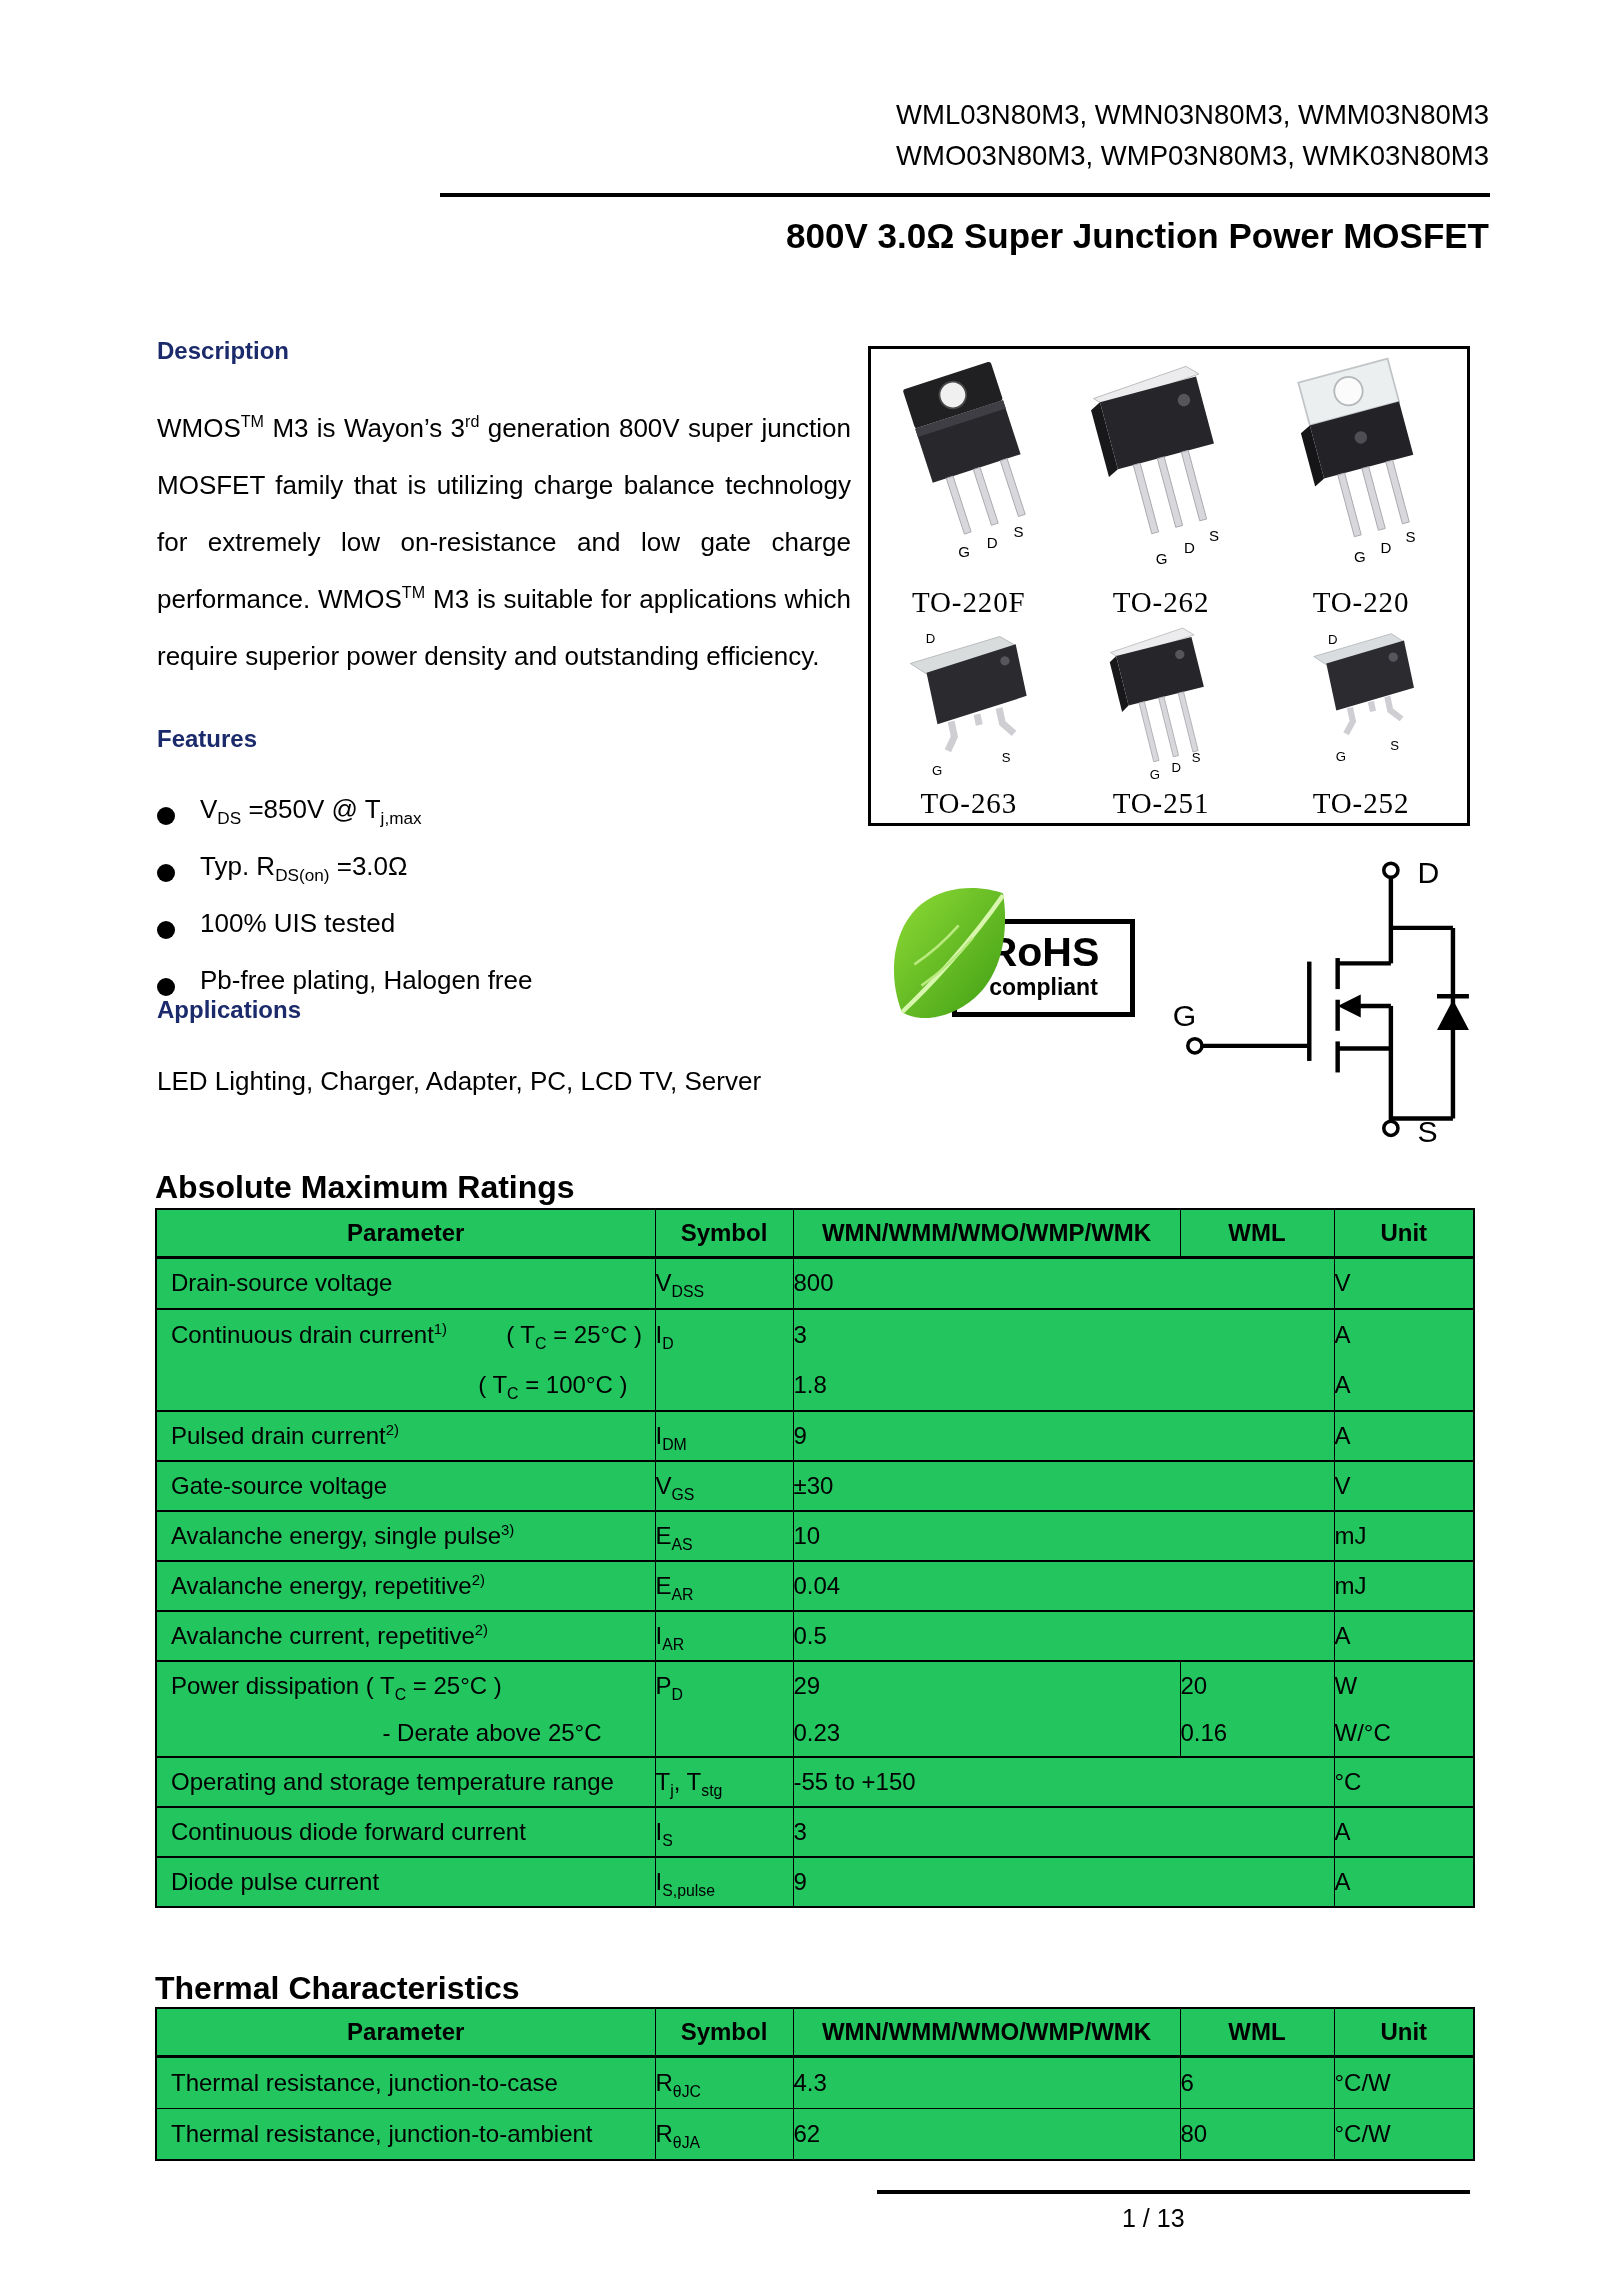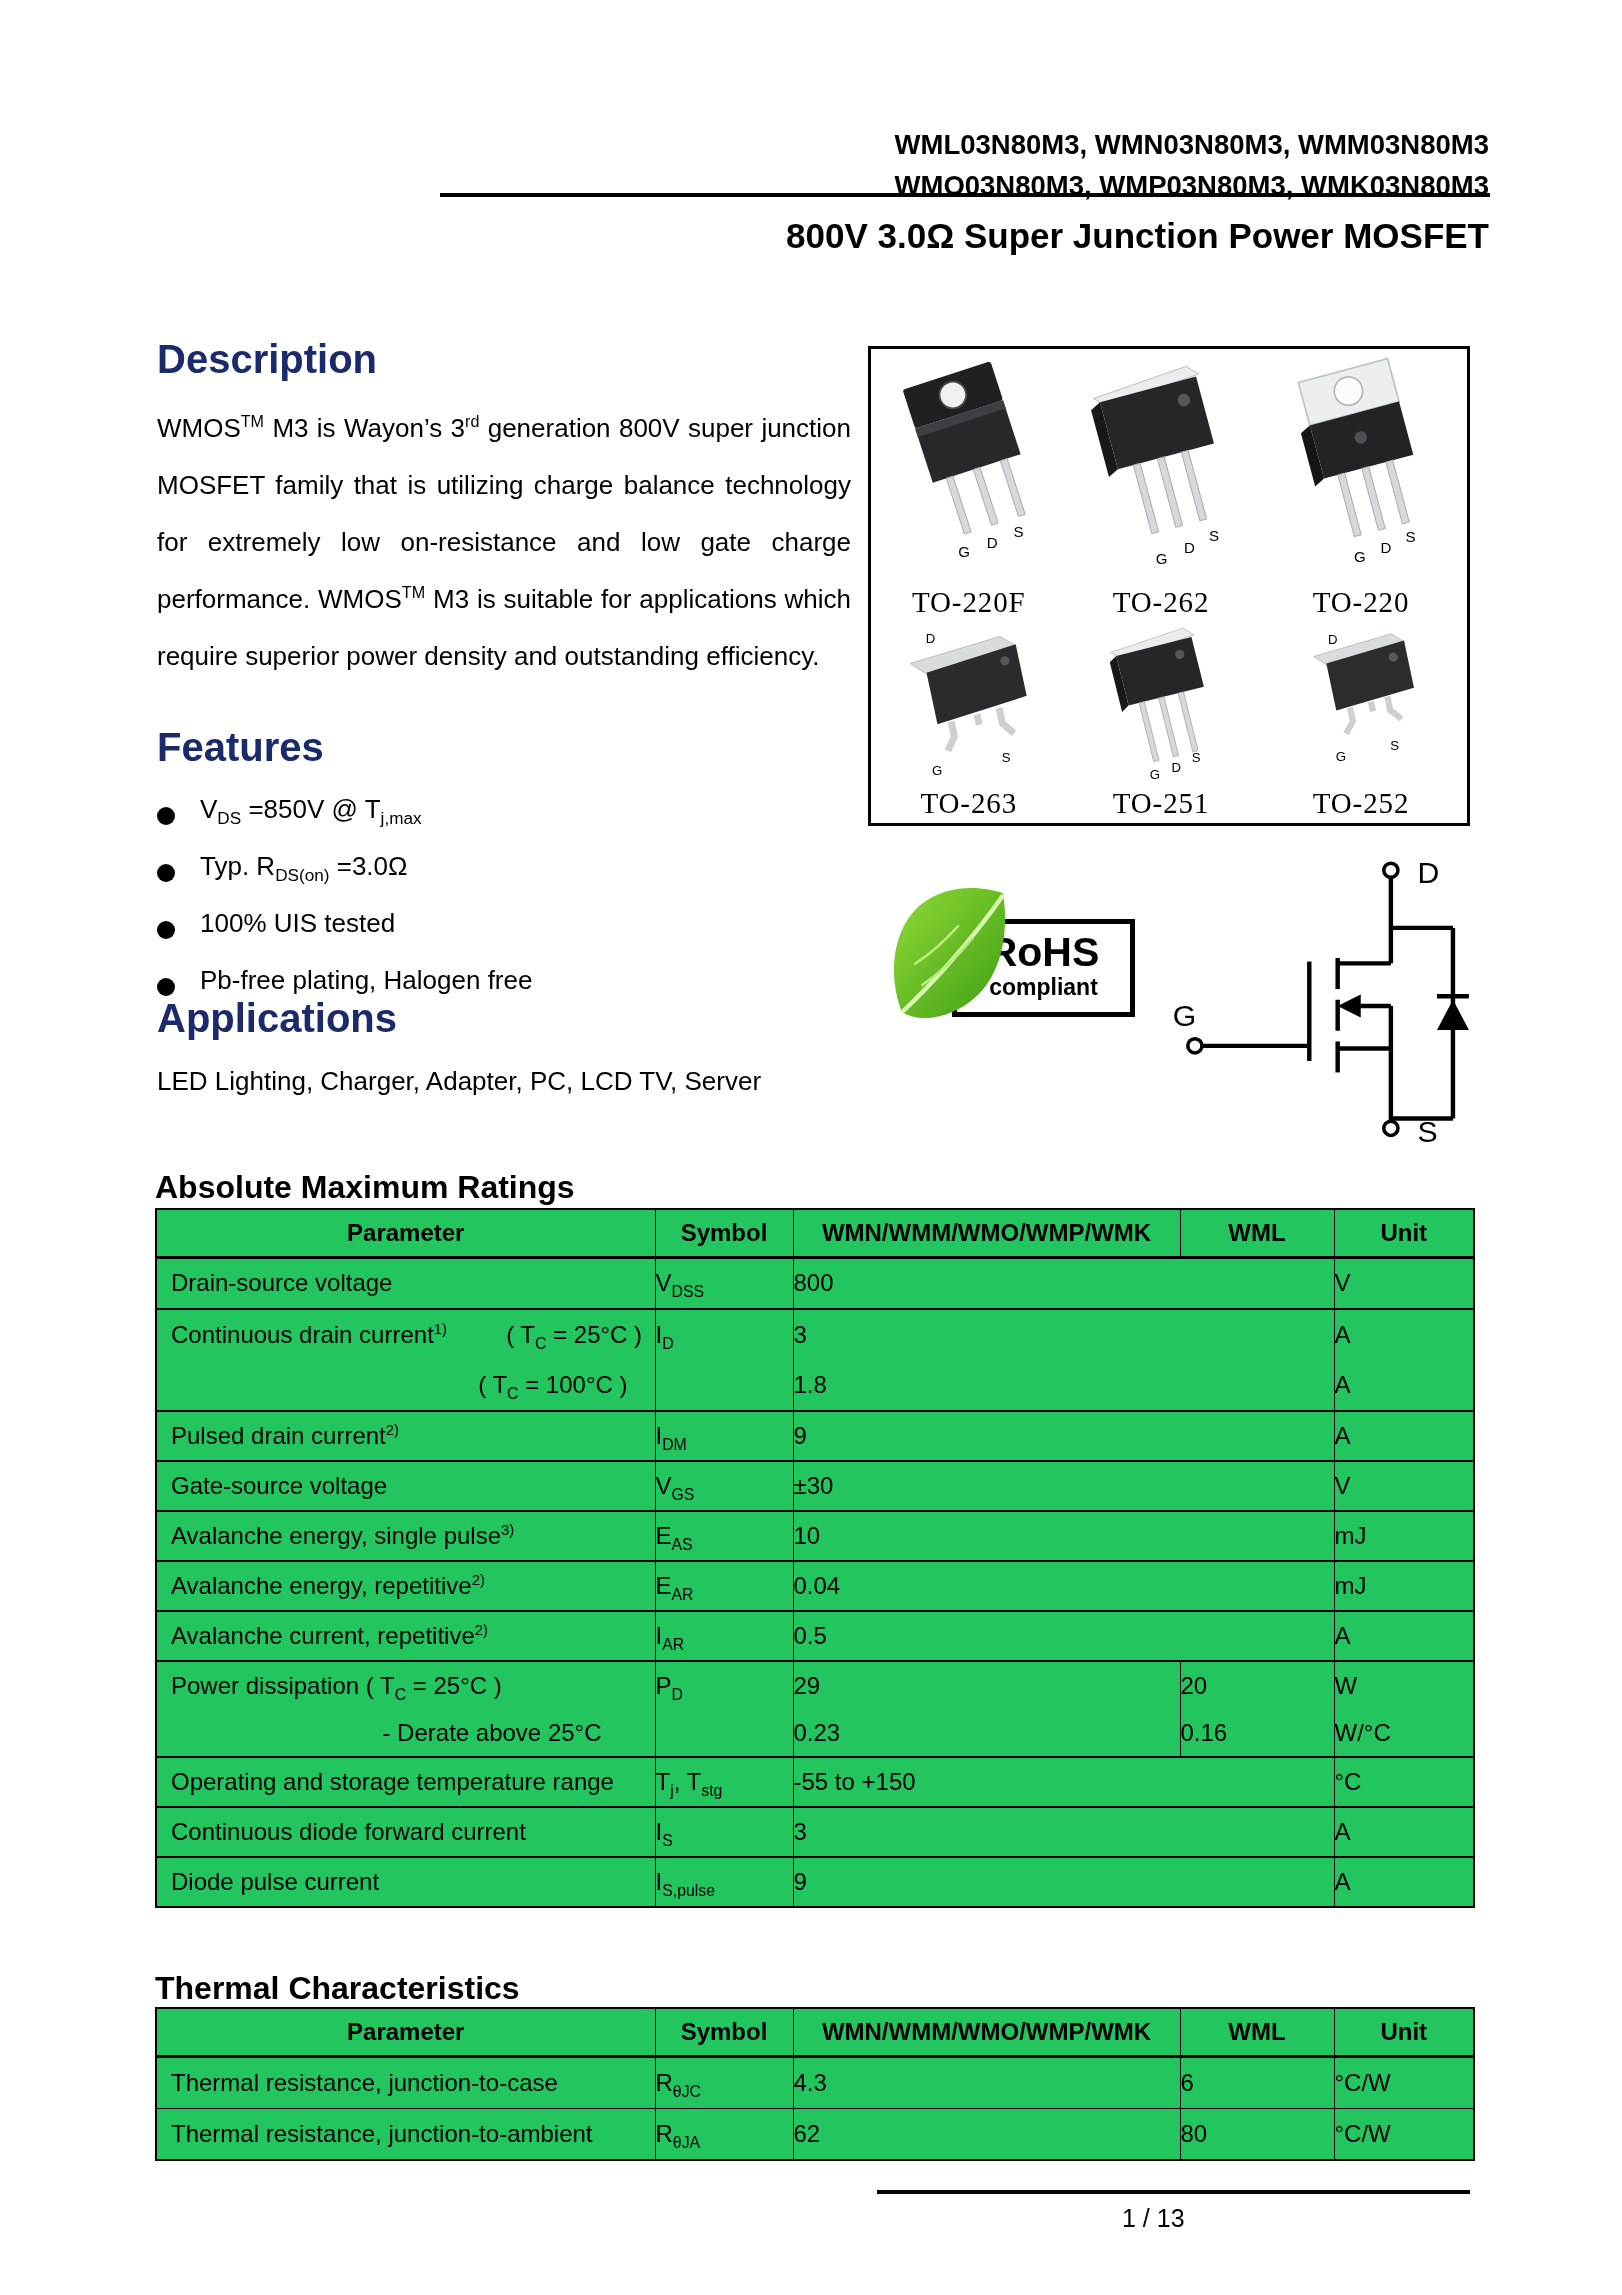--- a/index.html
+++ b/index.html
@@ -6,26 +6,26 @@
   html,body { background:#fff; }
   .page {
     position:relative; width:1622px; height:2295px; background:#fff;
     font-family:"Liberation Sans", sans-serif; color:#000; overflow:hidden;
   }
   .abs { position:absolute; }
   sup { font-size:62%; line-height:0; }
   sub { font-size:66%; line-height:0; }
 
   
-  .partnos { right:133px; top:94px; text-align:center; font-size:27.5px; font-weight:bold; line-height:41px;margin-top:30px; }
+  .partnos { right:133px; top:94px; text-align:center; font-size:27.5px; font-weight:normal; line-height:41px; }
   .hrule  { left:440px; top:193px; width:1050px; height:4.4px; background:#000; }
   .doctitle { right:133px; top:216px; font-size:35px; font-weight:bold; }
 
   
-  .h-blue { font-size:40px; font-weight:bold; color:#1b2a6b; }
+  .h-blue { font-size:24px; font-weight:bold; color:#1b2a6b; }
   .h-black { font-size:32px; font-weight:bold; color:#000; }
 
   .desc-body { left:157px; top:400px; width:694px; font-size:26px; line-height:57px; text-align:justify; }
   .features-list { left:157px; top:783px; list-style:none; font-size:26px; }
   .features-list li { display:flex; align-items:flex-end; height:42px; margin-bottom:15px; }
   .bullet { width:18px; height:18px; border-radius:50%; background:#000; margin-right:25px; flex:0 0 auto; }
   .apps-text { left:157px; top:1066px; font-size:26px; }
 
   
   .pkgbox { left:868px; top:346px; width:602px; height:480px; border:3.6px solid #000; background:#fff; }

